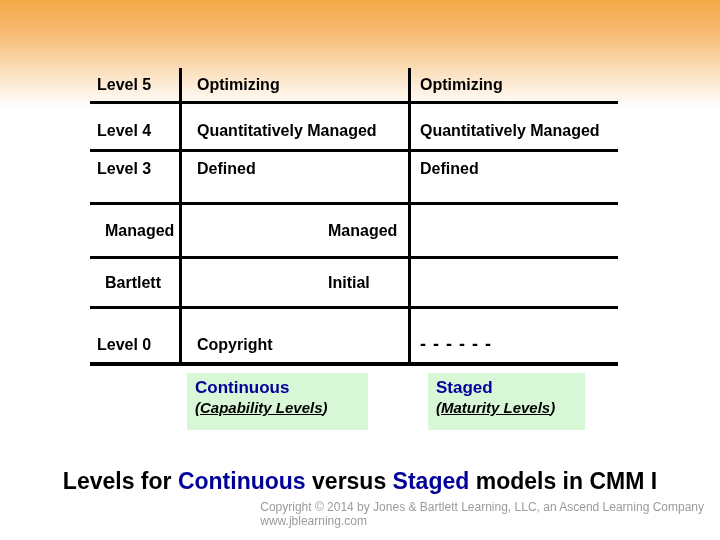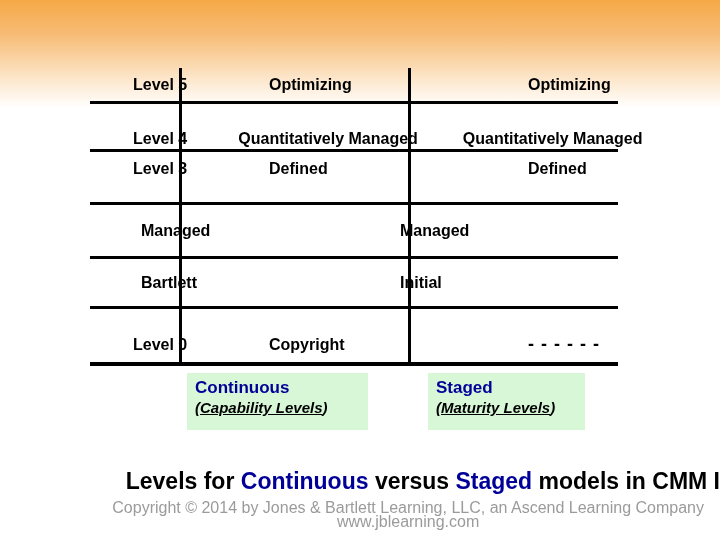--- a/index.html
+++ b/index.html
@@ -19,45 +19,45 @@
   .vline, .hline { position: absolute; background: #000000; }
   .vline { width: 3px; top: 68px; height: 298px; }
   .hline { left: 90px; width: 528px; height: 3px; }
   .hline.thick { height: 4px; }
 
   .trow {
     position: absolute; left: 90px; width: 528px;
     display: flex; align-items: center;
     font-size: 16px; font-weight: bold; color: #000000;
   }
-  .cell { white-space: nowrap; margin-left: 36px; }
+  .cell { white-space: nowrap; }
   .cell.level  { width: 92px;  padding-left: 7px;  box-sizing: border-box; }
   .cell.cont   { width: 229px; padding-left: 15px; box-sizing: border-box; }
   .cell.staged { flex: 1;      padding-left: 9px;  box-sizing: border-box; }
   .cell.dashes { font-size: 18px; letter-spacing: 1px; }
 
   .legend {
     position: absolute; top: 373px; height: 57px;
     background: #d7f7d7; box-sizing: border-box;
     padding: 5px 0 0 8px;
   }
   .legend-title { color: #000099; font-size: 17px; font-weight: bold; line-height: 20px; }
   .legend-sub   { color: #000000; font-size: 15px; font-weight: bold; font-style: italic; line-height: 20px; }
   .legend-sub .u { text-decoration: underline; margin-top: 32px; }
 
   .caption {
     position: absolute; top: 468px; left: 0; width: 720px;
-    text-align: right; font-size: 23px; font-weight: bold;
+    text-align: center; font-size: 23px; font-weight: bold;
     color: #000000; white-space: nowrap;
   }
   .caption .blue { color: #000099; }
 
   .footer {
     position: absolute; top: 501px; right: 16px;
-    text-align: center; font-size: 16px; line-height: 13.5px;
+    text-align: left; font-size: 12px; line-height: 13.5px;
     color: #9b9b9b;
   }
 </style>
 </head>
 <body>
 
 <div class="slide">
 
   <div class="top-gradient"></div>
 
@@ -68,21 +68,21 @@
   <div class="hline" style="top:202px;"></div>
   <div class="hline" style="top:256px;"></div>
   <div class="hline" style="top:306px;"></div>
   <div class="hline thick" style="top:362px;"></div>
 
   <div class="trow" style="top:68px;height:33px;">
     <div class="cell level">Level 5</div>
     <div class="cell cont">Optimizing</div>
     <div class="cell staged">Optimizing</div>
   </div>
-  <div class="trow" style="top:112px;height:54px;text-align:center;">
+  <div class="trow" style="top:104px;height:54px;">
     <div class="cell level">Level 4</div>
     <div class="cell cont">Quantitatively Managed</div>
     <div class="cell staged">Quantitatively Managed</div>
   </div>
   <div class="trow" style="top:144px;height:50px;">
     <div class="cell level">Level 3</div>
     <div class="cell cont">Defined</div>
     <div class="cell staged">Defined</div>
   </div>
   <div class="trow" style="top:205px;height:51px;">

